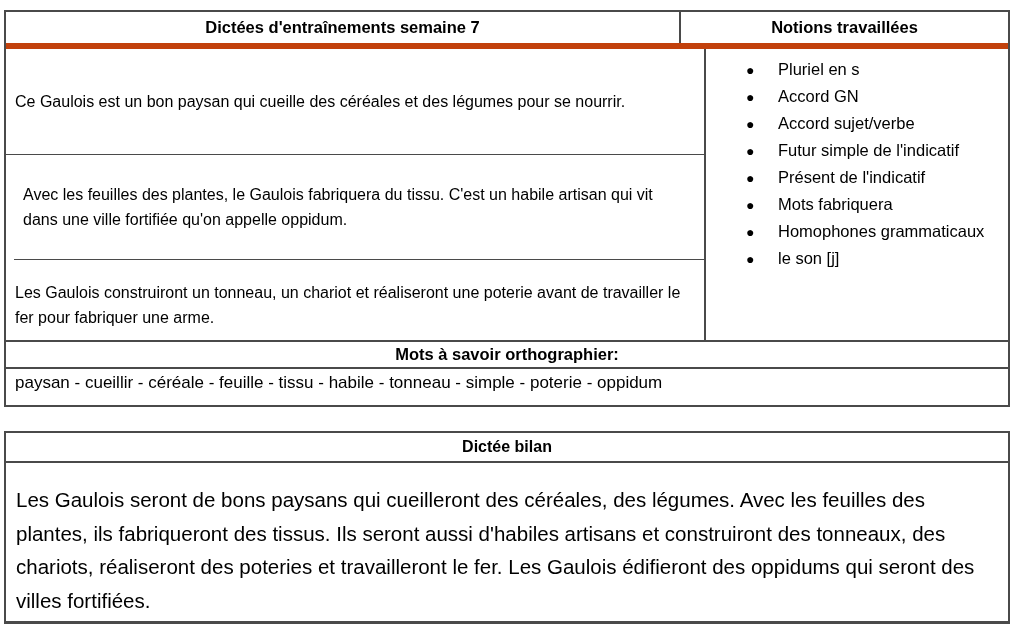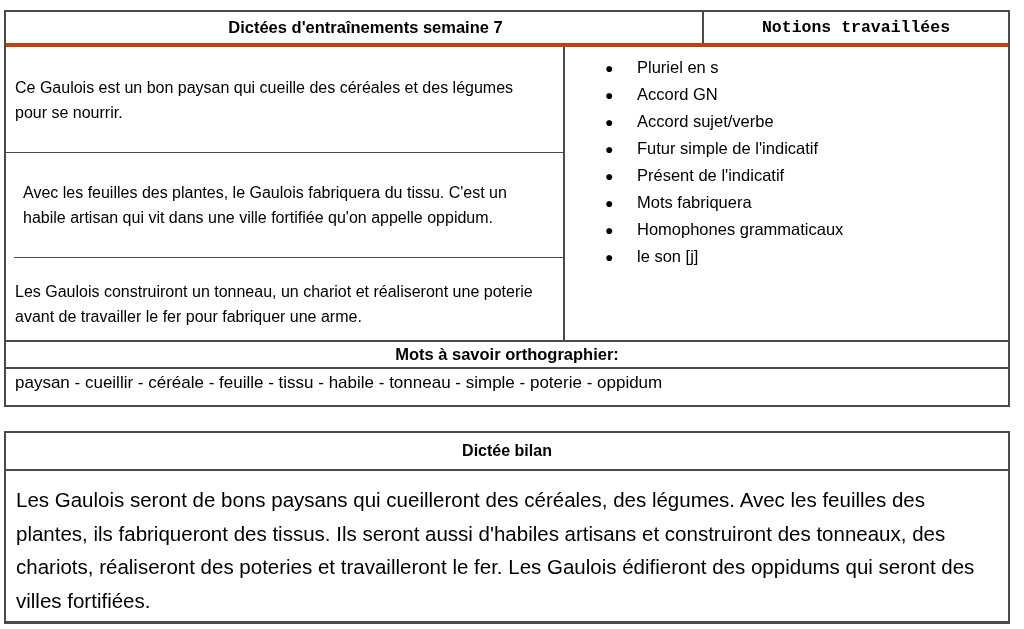--- a/index.html
+++ b/index.html
@@ -24,36 +24,35 @@
     border: 2px solid #4a4a4a;
     background: #ffffff;
     display: flex;
     flex-direction: column;
   }
   
   .secA { top: 10px; height: 341px; }
   .hdr-row {
     flex: 0 0 auto;
     display: flex;
-    border-bottom: 4px solid #c2410c;
+    border-bottom: 6px solid #c2410c;
     height: 31px;
-    padding-left: 23px;
   }
   .hdr-cell {
     display: flex;
     align-items: center;
     justify-content: center;
     font-weight: bold;
     font-size: 16.5px;
   }
   .hdr-left  { width: 675px; border-right: 2px solid #4a4a4a; box-sizing: border-box; }
-  .hdr-right { flex: 1; font-family: Liberation Mono, monospace; }
+  .hdr-right { flex: 1; }
   .secA .bodyA { flex: 1; display: flex; min-height: 0; }
   .col-left {
-    width: 559px;
+    width: 700px;
     box-sizing: border-box;
     border-right: 2px solid #4a4a4a;
     display: flex;
     flex-direction: column;
   }
   .d-row {
     display: flex;
     align-items: center;
     box-sizing: border-box;
     padding: 0 14px 0 9px;
@@ -97,32 +96,32 @@
   }
   .b-words {
     flex: 1;
     padding: 4px 10px 0 9px;
     font-size: 17px;
   }
   
   .secC { top: 431px; height: 193px; border-bottom-width: 3.5px; }
   .c-hdr {
     flex: 0 0 auto;
-    height: 38px;
+    height: 30px;
     box-sizing: border-box;
     border-bottom: 2px solid #4a4a4a;
     display: flex;
     align-items: center;
     justify-content: center;
     font-weight: bold;
     font-size: 16px;
   }
   .c-text {
     flex: 1;
-    padding: 12px 16px 0 10px;
+    padding: 20px 16px 0 10px;
     font-size: 20.5px;
     line-height: 33.5px;
   }
 </style>
 </head>
 <body>
 
 <div class="doc">
 
   <div class="sec secA">

